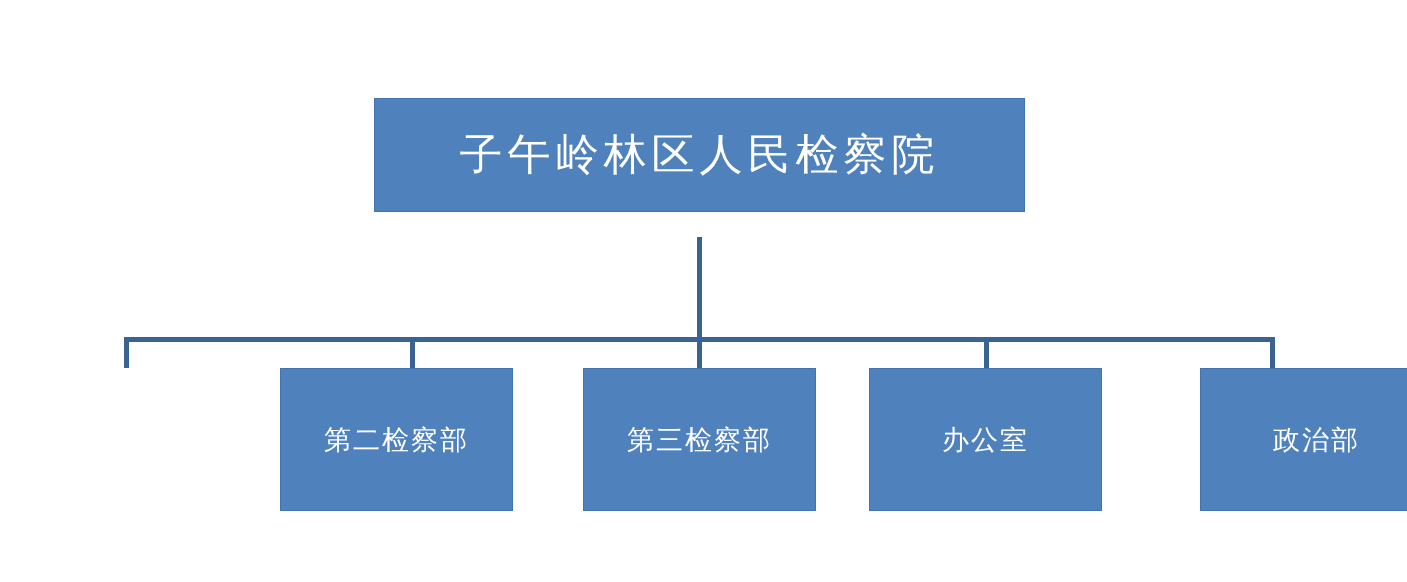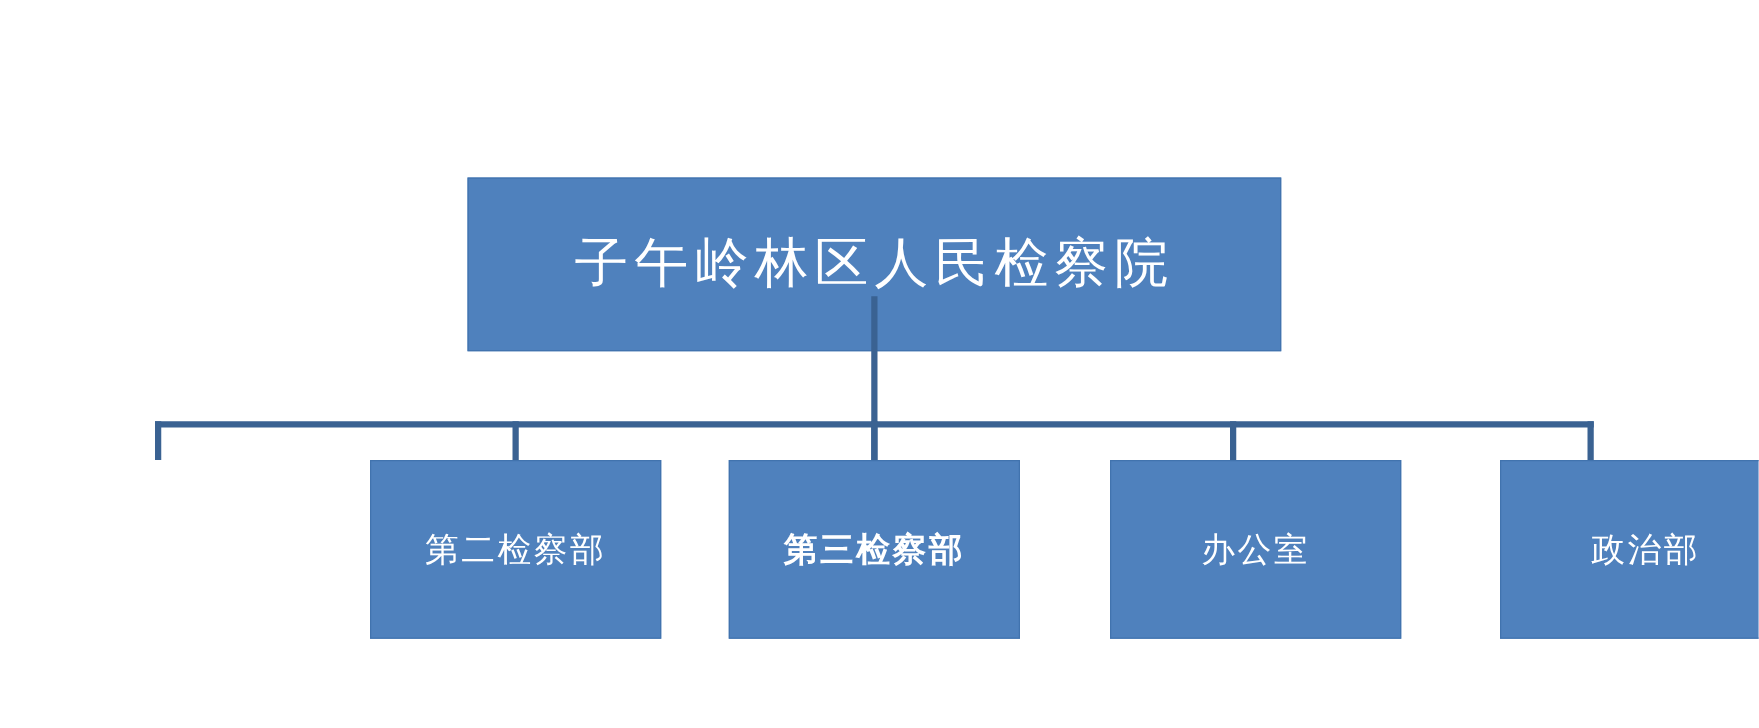--- a/index.html
+++ b/index.html
@@ -24,22 +24,21 @@
     display: flex;
     flex-direction: column;
     align-items: center;
     justify-content: center;
     text-align: center;
   }
   .root-node {
     left: 374px;
     top: 98px;
     width: 651px;
-    height: 139px;
-    margin-top: 44px;
+    height: 114px;
   }
   .root-node .node-title {
     font-size: 43px;
     letter-spacing: 5px;
     line-height: 1.2;
     white-space: nowrap;
   }
   .child-node {
     top: 368px;
     width: 233px;
@@ -72,23 +71,23 @@
     top: 337px;
     width: 5px;
     height: 31px;
   }
   .stub-1 { left: 124px; }
   .stub-2 { left: 410px; }
   .stub-3 { left: 697px; }
   .stub-4 { left: 984px; }
   .stub-5 { left: 1270px; }
   .child-1 { left: 10px; }
-  .child-2 { left: 296px; }
-  .child-3 { left: 583px; font-weight: bold; }
-  .child-4 { left: 888px; text-align: right; }
+  .child-2 { left: 280px; }
+  .child-3 { left: 583px; }
+  .child-4 { left: 869px; text-align: right; }
   .child-5 { left: 1200px; }
 </style>
 </head>
 <body>
 
 <div class="canvas">
 
   <div class="node root-node">
     <div class="node-title">子午岭林区人民检察院</div>
   </div>

